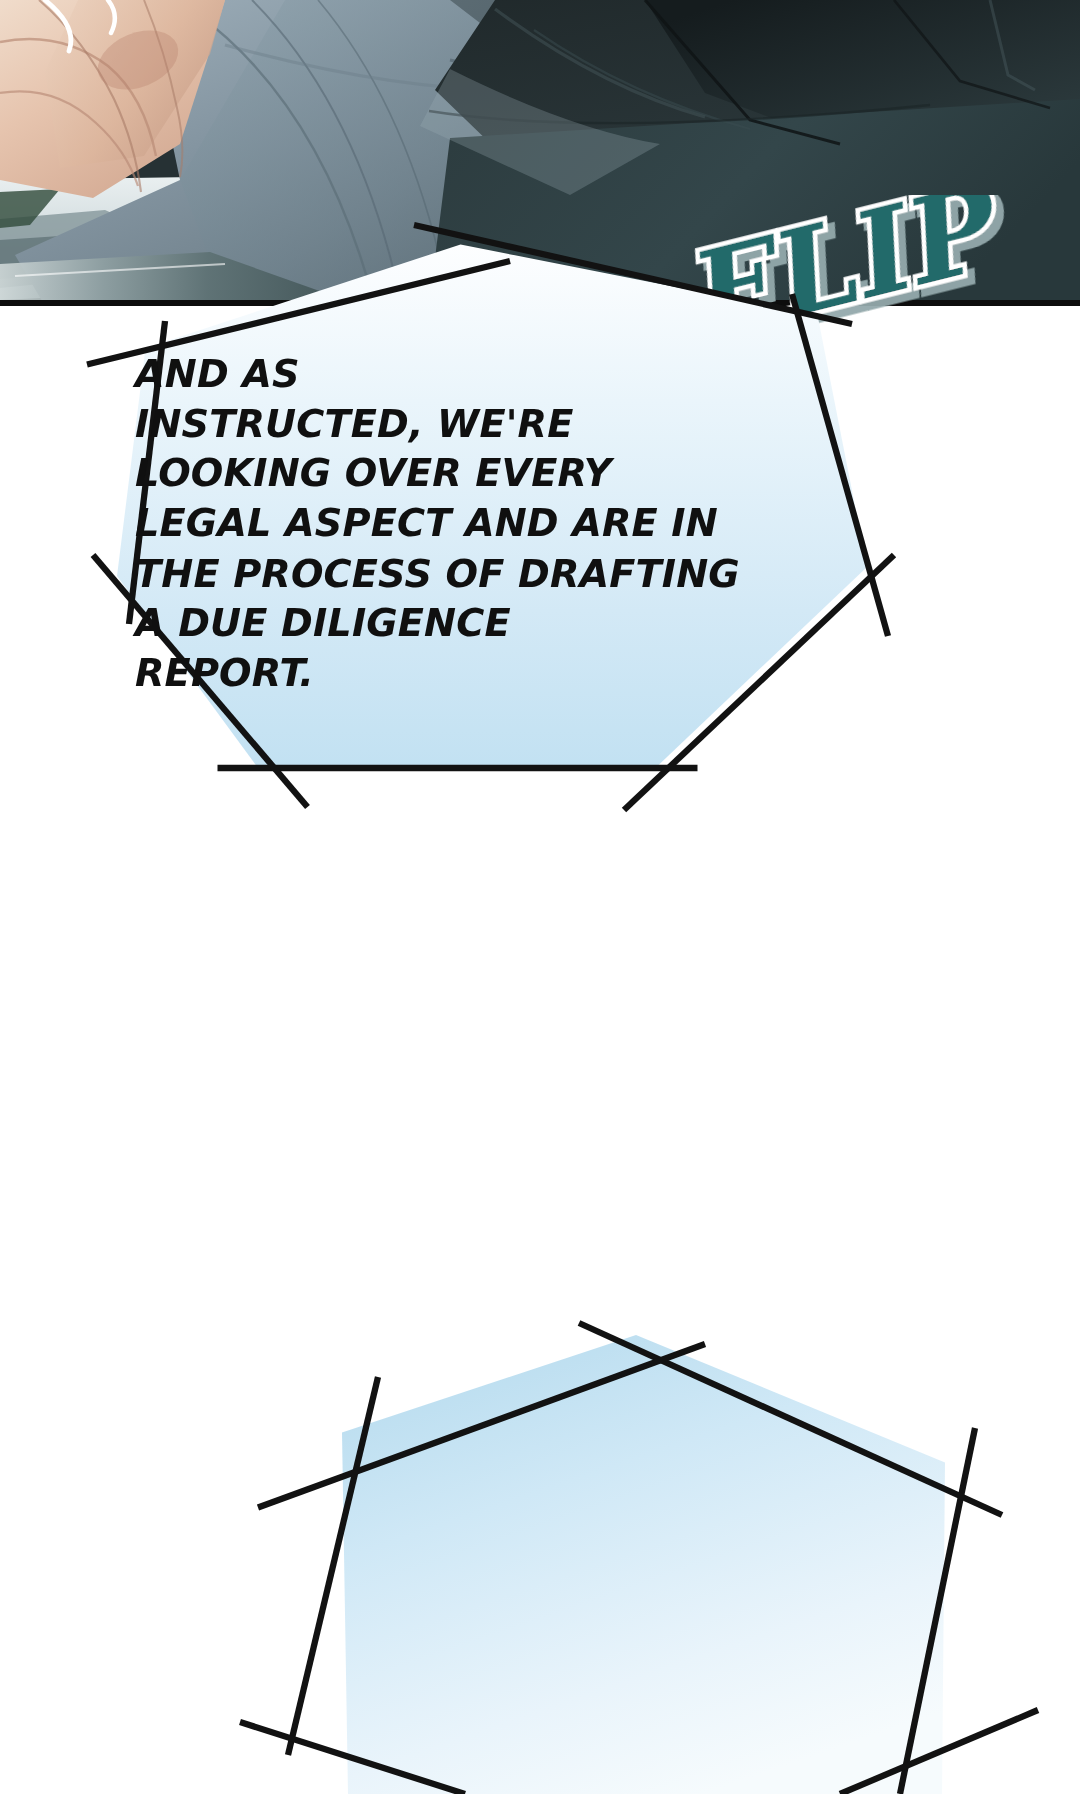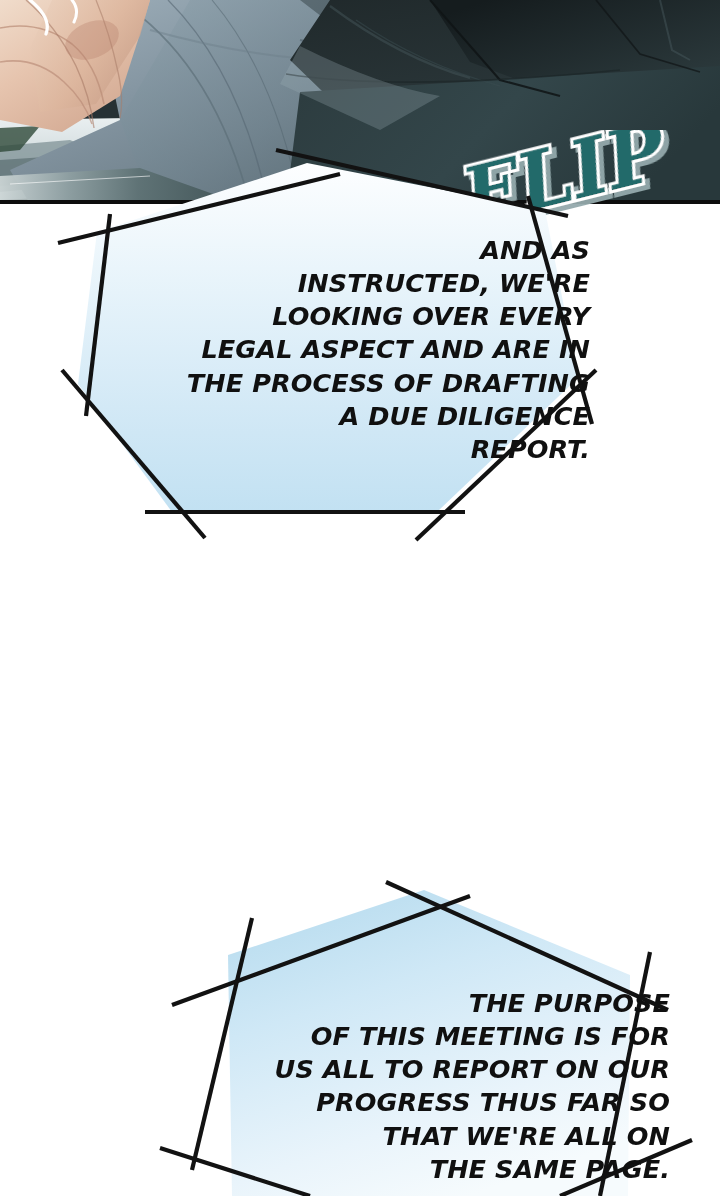--- a/index.html
+++ b/index.html
@@ -29,21 +29,21 @@
     position: absolute;
     top: 0;
     left: 0;
     width: 720px;
     height: 204px;
     overflow: hidden;
   }
   
   .bubble-text {
     position: absolute;
-    text-align: right;
+    text-align: left;
     font-family: "DejaVu Sans", "Liberation Sans", sans-serif;
     font-weight: 700;
     font-style: italic;
     color: #101010;
     letter-spacing: 0.1px;
     white-space: pre-line;
     line-height: 1.30;
     -webkit-font-smoothing: antialiased;
   }
   #bubble1-text {
@@ -232,20 +232,14 @@
   </svg>
 
   <div id="bubble1-text" class="bubble-text">AND AS
 INSTRUCTED, WE'RE
 LOOKING OVER EVERY
 LEGAL ASPECT AND ARE IN
 THE PROCESS OF DRAFTING
 A DUE DILIGENCE
 REPORT.</div>
 
-  <div id="bubble2-text" class="bubble-text">THE PURPOSE
-OF THIS MEETING IS FOR
-US ALL TO REPORT ON OUR
-PROGRESS THUS FAR SO
-THAT WE'RE ALL ON
-THE SAME PAGE.</div>
 
 </div>
 
 </body></html>

